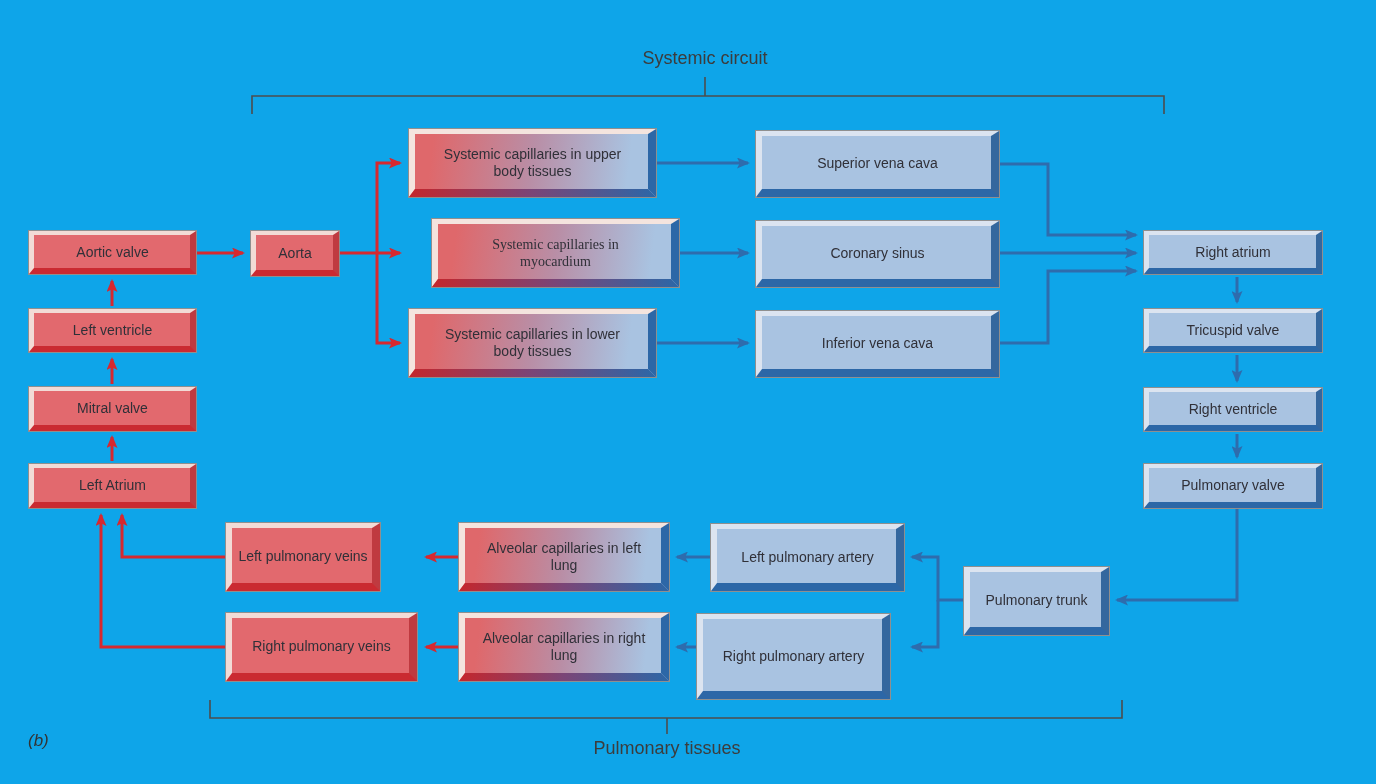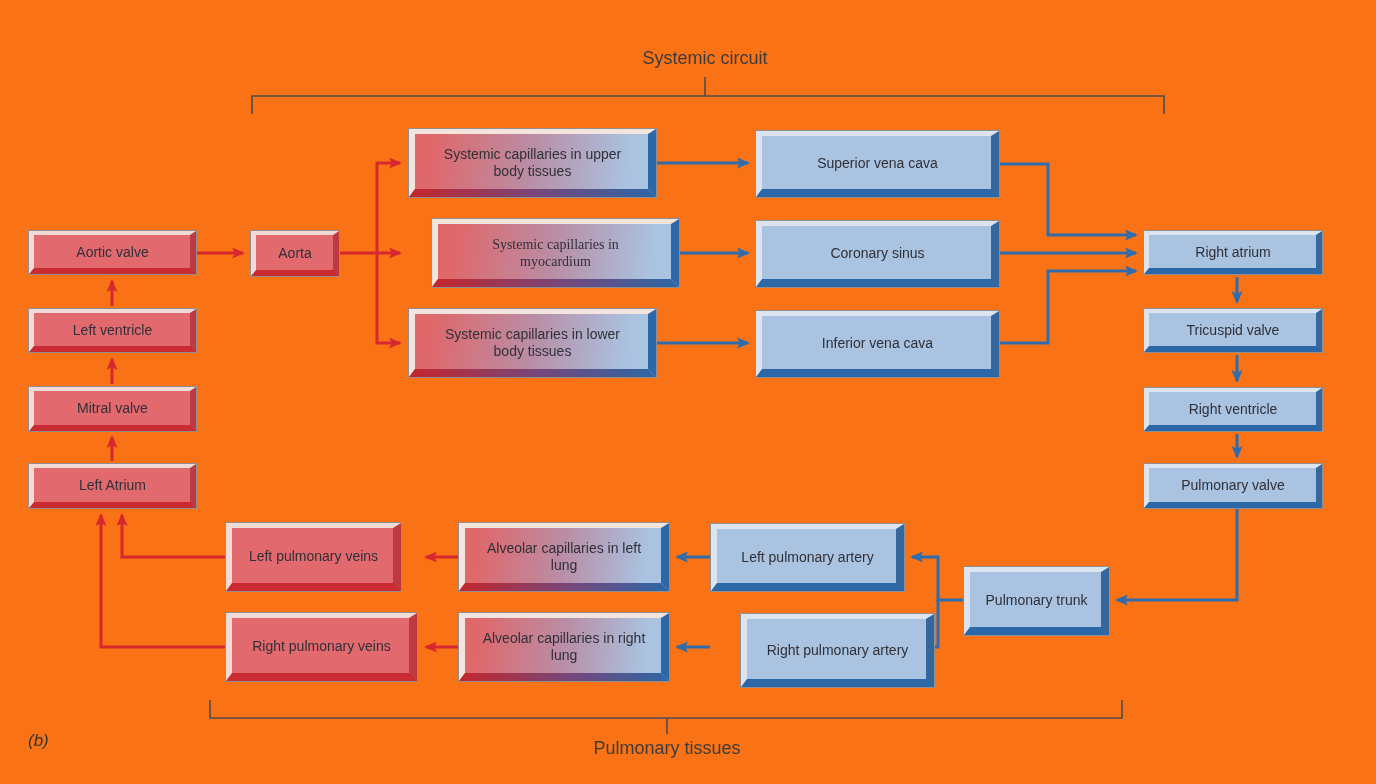--- a/index.html
+++ b/index.html
@@ -1,17 +1,17 @@
 <!DOCTYPE html>
 <html><head>
 <meta charset="utf-8">
 <style>
   html,body{margin:0;padding:0;background:#ffffff;}
   #stage{
-    position:relative;width:1376px;height:784px;background:#f97316;overflow:hidden;
+    position:relative;width:1376px;height:784px;background:#0ea5e9;overflow:hidden;
     font-family:"Liberation Sans", sans-serif;
   }
   #connectors{position:absolute;left:0;top:0;z-index:1;}
   .box{position:absolute;border:1px solid #8f8f8f;box-sizing:border-box;z-index:2;}
   .bevel{position:absolute;inset:0;border-style:solid;pointer-events:none;}
   .small .bevel{border-width:4px 6px 6px 5px;}
   .big .bevel{border-width:5px 8px 8px 6px;}
   .red{background:#e2696e;}
   .red .bevel{border-color:#f2dbd6 #bf3a40 #ca2a31 #f2dbd6;}
   .blue{background:#a9c3e1;}
@@ -188,21 +188,21 @@
         <span style="max-width:110px;">Pulmonary trunk</span>
       </div>
   </div>
 
   <div class="box blue big" style="left:710px;top:523px;width:195px;height:69px;">
     <div class="bevel"></div>
       <div class="face">
         <span style="max-width:150px;">Left pulmonary artery</span>
       </div>
   </div>
-  <div class="box blue big" style="left:740px;top:613px;width:195px;height:75px;">
+  <div class="box blue big" style="left:696px;top:613px;width:195px;height:87px;">
     <div class="bevel"></div>
       <div class="face">
         <span style="max-width:150px;">Right pulmonary artery</span>
       </div>
   </div>
 
   <div class="box grad big" style="left:458px;top:522px;width:212px;height:70px;">
     <div class="bevel"></div>
       <div class="bstrip"></div>
     <div class="face">
@@ -210,21 +210,21 @@
       </div>
   </div>
   <div class="box grad big" style="left:458px;top:612px;width:212px;height:70px;">
     <div class="bevel"></div>
       <div class="bstrip"></div>
     <div class="face">
         <span style="max-width:172px;">Alveolar capillaries in right lung</span>
       </div>
   </div>
 
-  <div class="box red big" style="left:225px;top:522px;width:177px;height:70px;">
+  <div class="box red big" style="left:225px;top:522px;width:156px;height:70px;">
     <div class="bevel"></div>
       <div class="face">
         <span style="max-width:150px;">Left pulmonary veins</span>
       </div>
   </div>
   <div class="box red big" style="left:225px;top:612px;width:193px;height:70px;">
     <div class="bevel"></div>
       <div class="face">
         <span style="max-width:150px;">Right pulmonary veins</span>
       </div>

